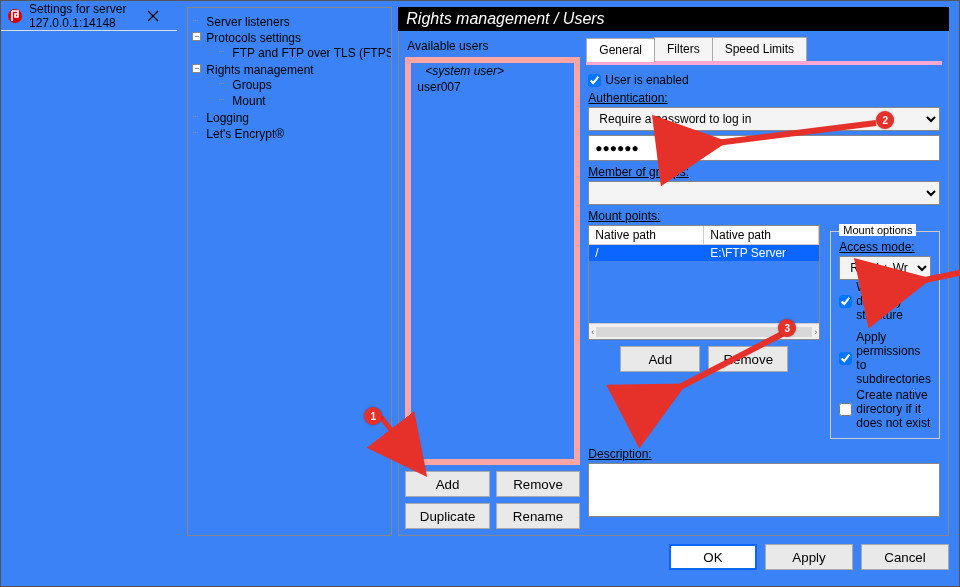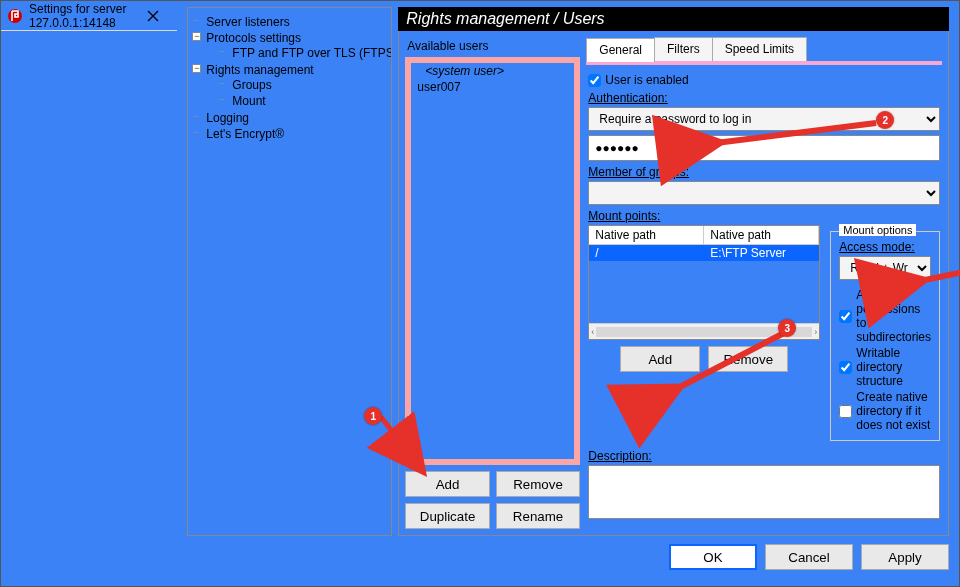--- a/index.html
+++ b/index.html
@@ -178,27 +178,27 @@
                   </div>
                 </div>
 
                 <div class="mountright">
                   <div class="groupbox">
                     <span class="gtitle">Mount options</span>
                     <div class="lbl" style="margin-top:0">Access mode:</div>
                     <select class="full">
                       <option>Read + Write</option>
                     </select>
+                    <label class="check">
+                      <input type="checkbox" checked="" style="">
+                      <span>Writable directory structure</span>
+                    </label>
                     <label class="check" style="margin-top:8px">
                       <input type="checkbox" checked="" style="">
                       <span>Apply permissions to subdirectories</span>
-                    </label>
-                    <label class="check">
-                      <input type="checkbox" checked="" style="">
-                      <span>Writable directory structure</span>
                     </label>
                     <label class="check">
                       <input type="checkbox" style="">
                       <span>Create native directory if it does not exist</span>
                     </label>
                   </div>
                 </div>
               </div>
 
               <div class="lbl" style="margin-top:8px">Description:</div>
@@ -247,17 +247,17 @@
             </svg>
             <div class="badge annot" style="left:448px;top:208px">4</div>
 
           </div>
         </div>
       </div>
     </div>
 
     <div class="footer">
       <button class="primary">OK</button>
+      <button>Apply</button>
       <button>Cancel</button>
-      <button>Apply</button>
     </div>
   </div>
 </div>
 
 </body></html>

